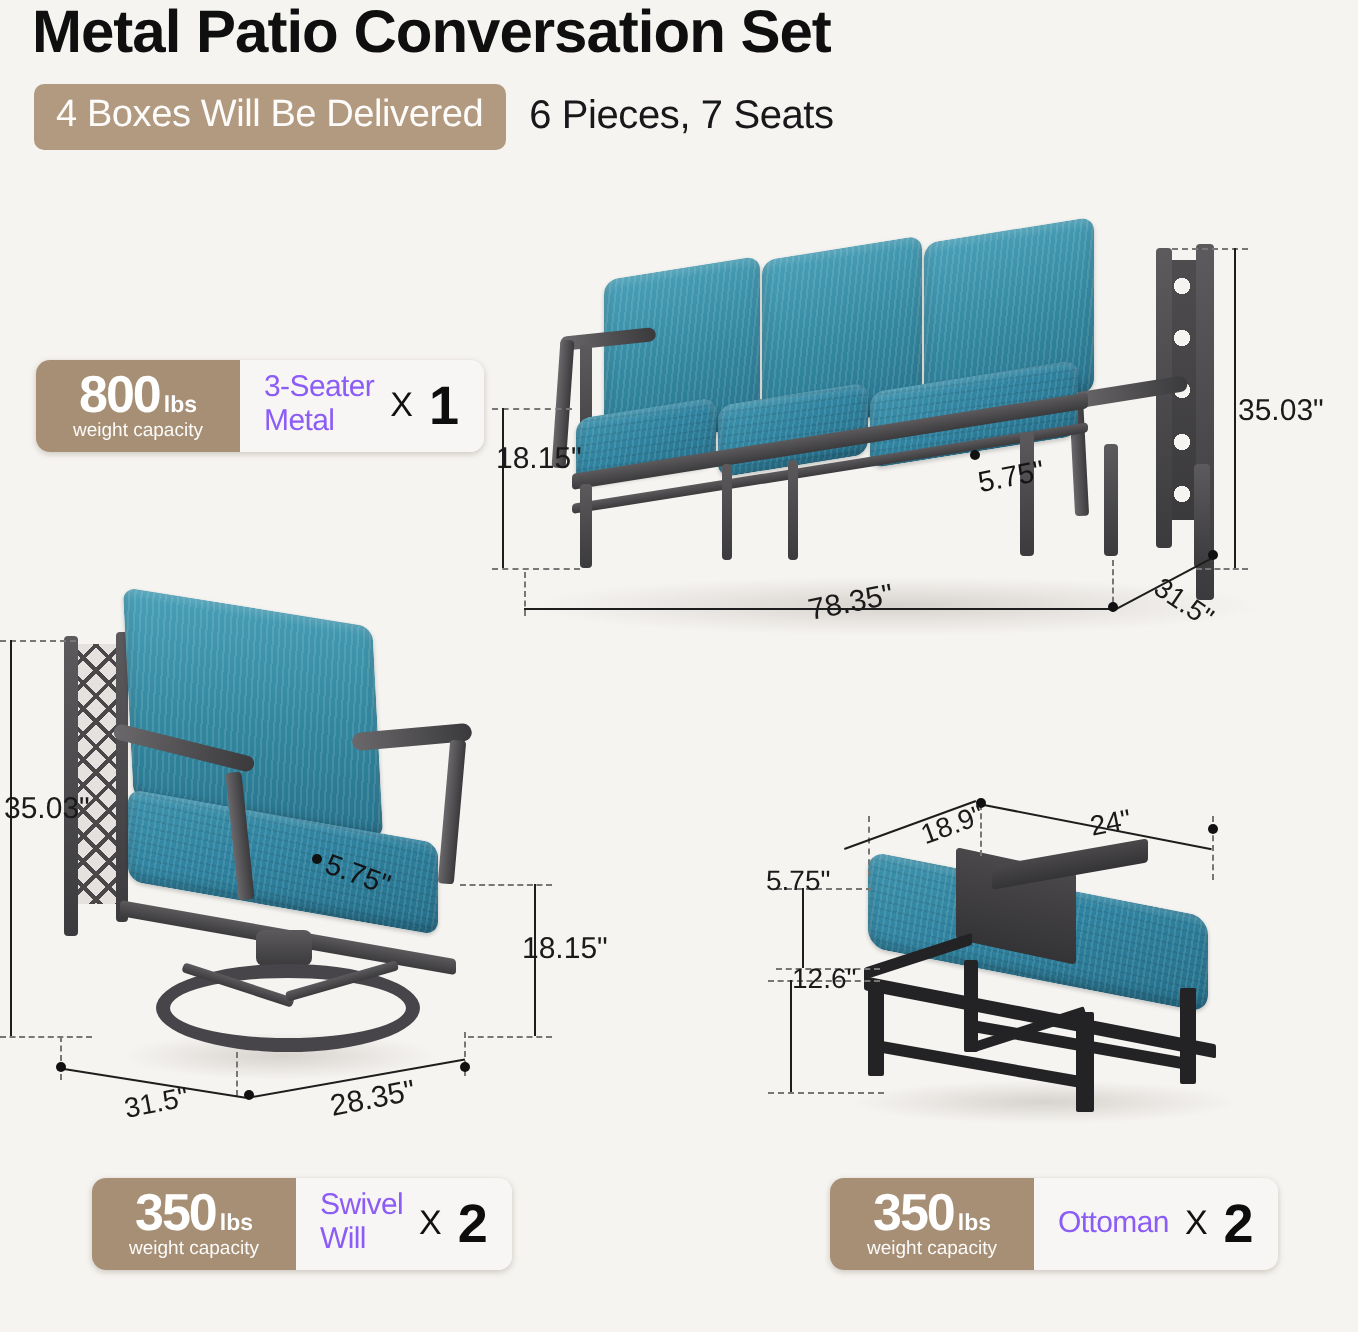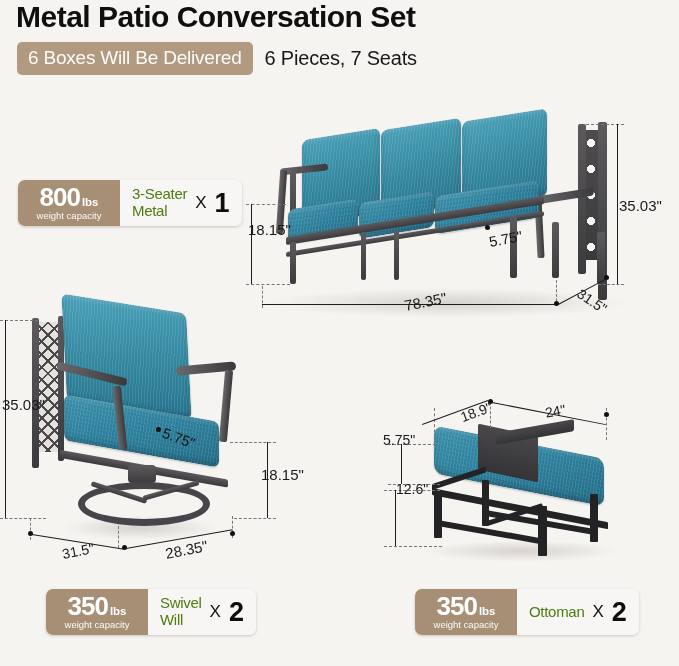--- a/index.html
+++ b/index.html
@@ -40,21 +40,21 @@
     min-width:82px;
   }
   .cap .lbsline{display:flex;align-items:baseline;}
   .cap .num{font-size:26px;font-weight:bold;line-height:1;letter-spacing:-1px;}
   .cap .lbs{font-size:11.5px;font-weight:bold;margin-left:2px;}
   .cap .wc{font-size:9.5px;line-height:1.1;margin-top:1px;opacity:.96;}
   .cap .rhs{
     padding:5px 12px 5px 12px;display:flex;align-items:center;gap:8px;
     background:#f8f6f4;
   }
-  .cap .pname{font-size:15px;color:#4d7c0f;line-height:1.12;letter-spacing:-0.3px;}
+  .cap .pname{font-size:15px;color:#8b5cf6;line-height:1.12;letter-spacing:-0.3px;}
   .cap .mult{font-size:17px;color:#111;font-weight:500;}
   .cap .qty{font-size:27px;font-weight:bold;color:#0d0d0d;line-height:1;}
 
   #cap-sofa{left:18px;top:180px;}
   #cap-chair{left:46px;top:589px;}
   #cap-ottoman{left:415px;top:589px;}
 
   
   .dim{position:absolute;font-size:15px;color:#1a1a1a;white-space:nowrap;}
   .dim.sm{font-size:14px;}
@@ -123,21 +123,21 @@
   }
 </style>
 </head>
 <body>
 
 <div class="stage">
 
   <div class="title">Metal Patio Conversation Set</div>
 
   <div class="subrow">
-    <div class="boxes-badge">6 Boxes Will Be Delivered</div>
+    <div class="boxes-badge">4 Boxes Will Be Delivered</div>
     <div class="pieces">6 Pieces, 7 Seats</div>
   </div>
 
   <div id="sofa">
     <div class="shadow" style="left:-6px;top:176px;width:372px;height:30px;"></div>
 
     <div class="ovals" style="left:316px;top:18px;width:14px;height:130px;"></div>
     <div class="mtl" style="left:330px;top:10px;width:9px;height:178px;"></div>
     <div class="mtl" style="left:310px;top:12px;width:8px;height:150px;"></div>
 

